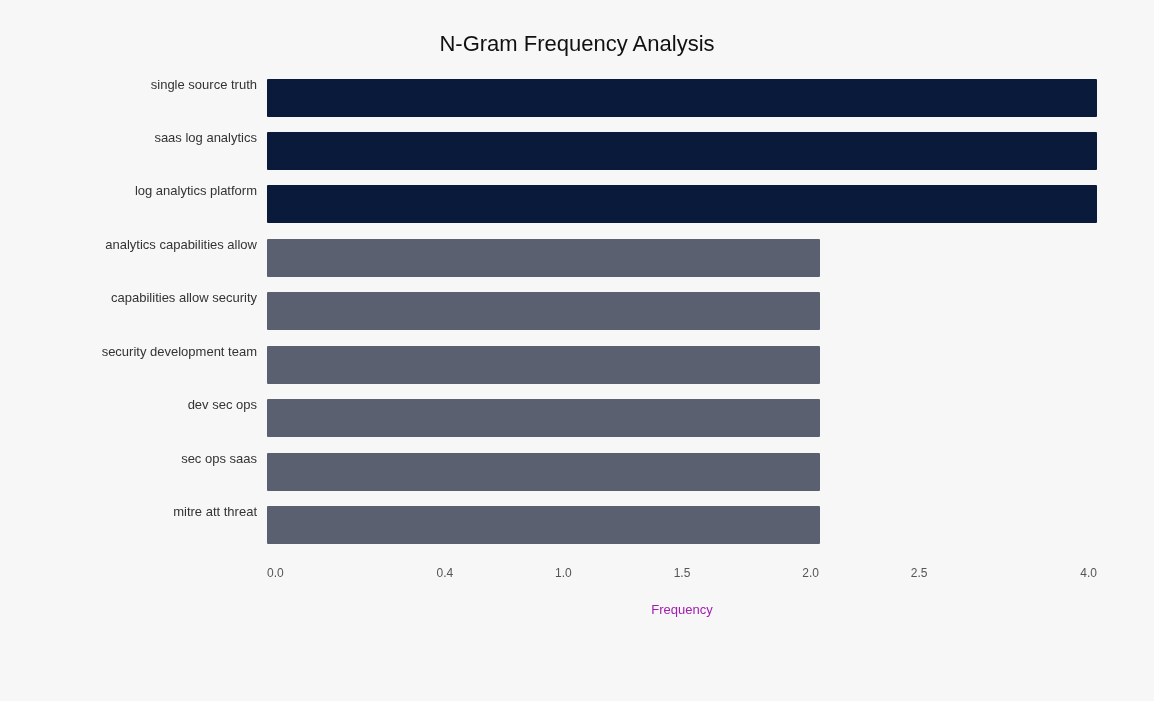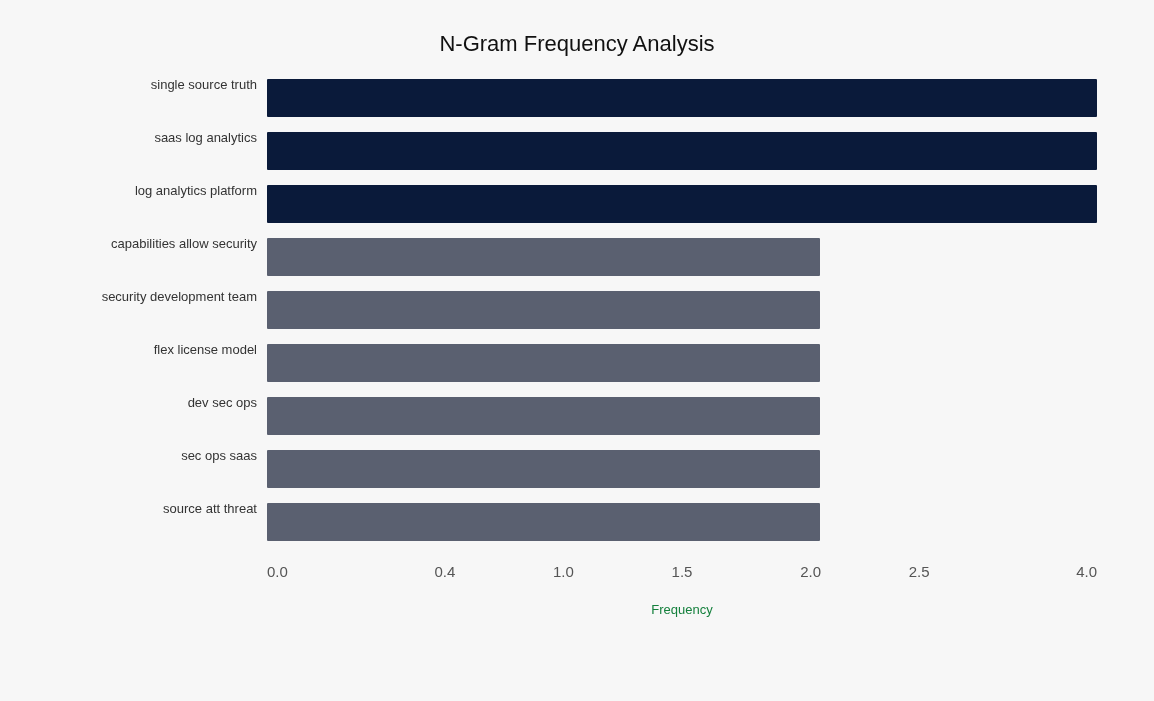--- a/index.html
+++ b/index.html
@@ -72,34 +72,34 @@
     .bar-fill.gray {
       background: #5a6070;
     }
     .x-axis {
       display: flex;
       justify-content: space-between;
       padding-left: 210px;
       margin-top: 8px;
     }
     .x-tick {
-      font-size: 15px;
+      font-size: 12px;
       color: #555;
       text-align: center;
       width: 0;
       position: relative;
     }
     .x-tick span {
       position: absolute;
       transform: translateX(-50%);
     }
     .x-axis-label {
       text-align: center;
       font-size: 13px;
-      color: #15803d;
+      color: #a21caf;
       margin-top: 22px;
       padding-left: 210px;
     }
   </style>
 </head>
 <body>
 
 <div class="chart-container">
   <div class="chart-title">N-Gram Frequency Analysis</div>
   <div class="chart-area">
@@ -116,51 +116,51 @@
             <div class="bar-fill dark" style="width: 100%;"></div>
           </div>
         </div>
         <div class="bar-row">
           <div class="bar-label">log analytics platform</div>
           <div class="bar-track">
             <div class="bar-fill dark" style="width: 100%;"></div>
           </div>
         </div>
         <div class="bar-row">
+          <div class="bar-label">analytics capabilities allow</div>
+          <div class="bar-track">
+            <div class="bar-fill gray" style="width: 66.6667%;"></div>
+          </div>
+        </div>
+        <div class="bar-row">
           <div class="bar-label">capabilities allow security</div>
           <div class="bar-track">
             <div class="bar-fill gray" style="width: 66.6667%;"></div>
           </div>
         </div>
         <div class="bar-row">
           <div class="bar-label">security development team</div>
-          <div class="bar-track">
-            <div class="bar-fill gray" style="width: 66.6667%;"></div>
-          </div>
-        </div>
-        <div class="bar-row">
-          <div class="bar-label">flex license model</div>
           <div class="bar-track">
             <div class="bar-fill gray" style="width: 66.6667%;"></div>
           </div>
         </div>
         <div class="bar-row">
           <div class="bar-label">dev sec ops</div>
           <div class="bar-track">
             <div class="bar-fill gray" style="width: 66.6667%;"></div>
           </div>
         </div>
         <div class="bar-row">
           <div class="bar-label">sec ops saas</div>
           <div class="bar-track">
             <div class="bar-fill gray" style="width: 66.6667%;"></div>
           </div>
         </div>
         <div class="bar-row">
-          <div class="bar-label">source att threat</div>
+          <div class="bar-label">mitre att threat</div>
           <div class="bar-track">
             <div class="bar-fill gray" style="width: 66.6667%;"></div>
           </div>
         </div>
       </div>
     <div class="x-axis" id="x-axis">
     <div class="x-tick" style="position: relative; flex: 1 1 0%; text-align: left;"><span style="position: static; transform: none;">0.0</span></div>
         <div class="x-tick" style="position: relative; flex: 1 1 0%; text-align: center;"><span style="position: static; transform: none;">0.4</span></div>
         <div class="x-tick" style="position: relative; flex: 1 1 0%; text-align: center;"><span style="position: static; transform: none;">1.0</span></div>
         <div class="x-tick" style="position: relative; flex: 1 1 0%; text-align: center;"><span style="position: static; transform: none;">1.5</span></div>

